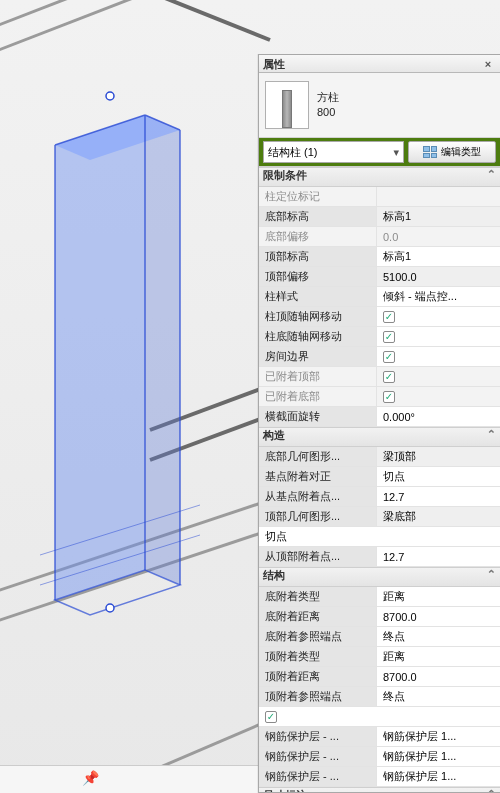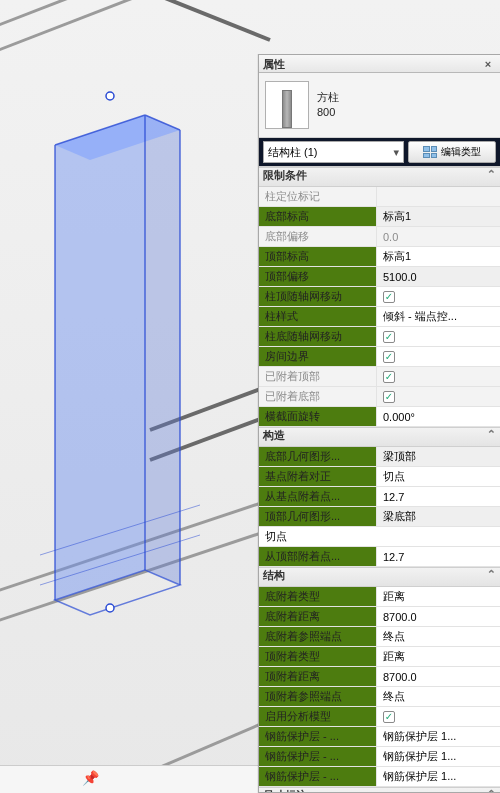--- a/index.html
+++ b/index.html
@@ -51,21 +51,21 @@
     width: 10px; height: 38px;
     background: linear-gradient(90deg,#8c8c8c,#b7b7b7,#8c8c8c);
     border: 1px solid #777;
   }
   .type-info { line-height: 15px; color:#222; }
   .type-info .fam { }
   .type-info .tname { }
 
   .instance-row {
     display: flex; align-items: center; padding: 3px 4px; gap: 4px;
-    border-bottom: 1px solid #cfcfcf; background:#0f172a;
+    border-bottom: 1px solid #cfcfcf; background:#4d7c0f;
   }
   .instance-select {
     flex: 1; height: 22px; border: 1px solid #a9a9a9; background: #fff;
     display: flex; align-items: center; padding: 0 4px; font-size: 11px;
     justify-content: space-between;
   }
   .instance-select .arrow { color:#555; }
   .edit-type-btn {
     height: 22px; width: 88px; display: flex; align-items: center; justify-content: center;
     border: 1px solid #a9a9a9; border-radius: 2px;
@@ -91,21 +91,21 @@
     height: 20px; padding: 0 4px; font-weight: bold; color:#333;
   }
   .group-header .label { flex:1; }
   .group-header .caret { color:#777; }
 
   .prop-row {
     display: flex; height: 20px; border-bottom: 1px solid #e3e3e3;
   }
   .prop-row .pname {
     width: 118px; padding: 0 6px; display: flex; align-items: center;
-    background: #4d7c0f; border-right: 1px solid #e3e3e3; white-space: nowrap; overflow: hidden; text-overflow: ellipsis;
+    background: #e5e5e5; border-right: 1px solid #e3e3e3; white-space: nowrap; overflow: hidden; text-overflow: ellipsis;
     color:#222;
   }
   .prop-row.ro .pname, .prop-row.ro .pval { color:#8b8b8b; background:#f3f3f3; }
   .prop-row.hl .pval { background:#efefef; }
   .prop-row .pval {
     flex: 1; padding: 0 6px; display: flex; align-items: center;
     background: #ffffff; white-space: nowrap; overflow: hidden; text-overflow: ellipsis; text-align: center;
   }
   .prop-row .pval.checkbox { padding-left:6px; }
   .chk { width:12px; height:12px; border:1px solid #8a8a8a; background:#fff; display:inline-flex; align-items:center; justify-content:center; font-size:10px; line-height:10px; color:#2a7; border-radius:2px;}
@@ -216,28 +216,28 @@
         </div>
         <div class="prop-row">
           <div class="pname">顶部标高</div>
           <div class="pval">标高1</div>
         </div>
         <div class="prop-row hl">
           <div class="pname">顶部偏移</div>
           <div class="pval">5100.0</div>
         </div>
         <div class="prop-row">
-          <div class="pname">柱顶随轴网移动</div>
-          <div class="pval checkbox">
-            <span class="chk"></span>
-          </div>
-        </div>
-        <div class="prop-row">
           <div class="pname">柱样式</div>
           <div class="pval">倾斜 - 端点控...</div>
+        </div>
+        <div class="prop-row">
+          <div class="pname">柱顶随轴网移动</div>
+          <div class="pval checkbox">
+            <span class="chk"></span>
+          </div>
         </div>
         <div class="prop-row">
           <div class="pname">柱底随轴网移动</div>
           <div class="pval checkbox">
             <span class="chk"></span>
           </div>
         </div>
         <div class="prop-row">
           <div class="pname">房间边界</div>
           <div class="pval checkbox">
@@ -309,21 +309,20 @@
         </div>
         <div class="prop-row">
           <div class="pname">顶附着距离</div>
           <div class="pval">8700.0</div>
         </div>
         <div class="prop-row">
           <div class="pname">顶附着参照端点</div>
           <div class="pval">终点</div>
         </div>
         <div class="prop-row">
-          <div class="pname">启用分析模型</div>
           <div class="pval checkbox">
             <span class="chk"></span>
           </div>
         </div>
         <div class="prop-row">
           <div class="pname">钢筋保护层 - ...</div>
           <div class="pval">钢筋保护层 1...</div>
         </div>
         <div class="prop-row">
           <div class="pname">钢筋保护层 - ...</div>

